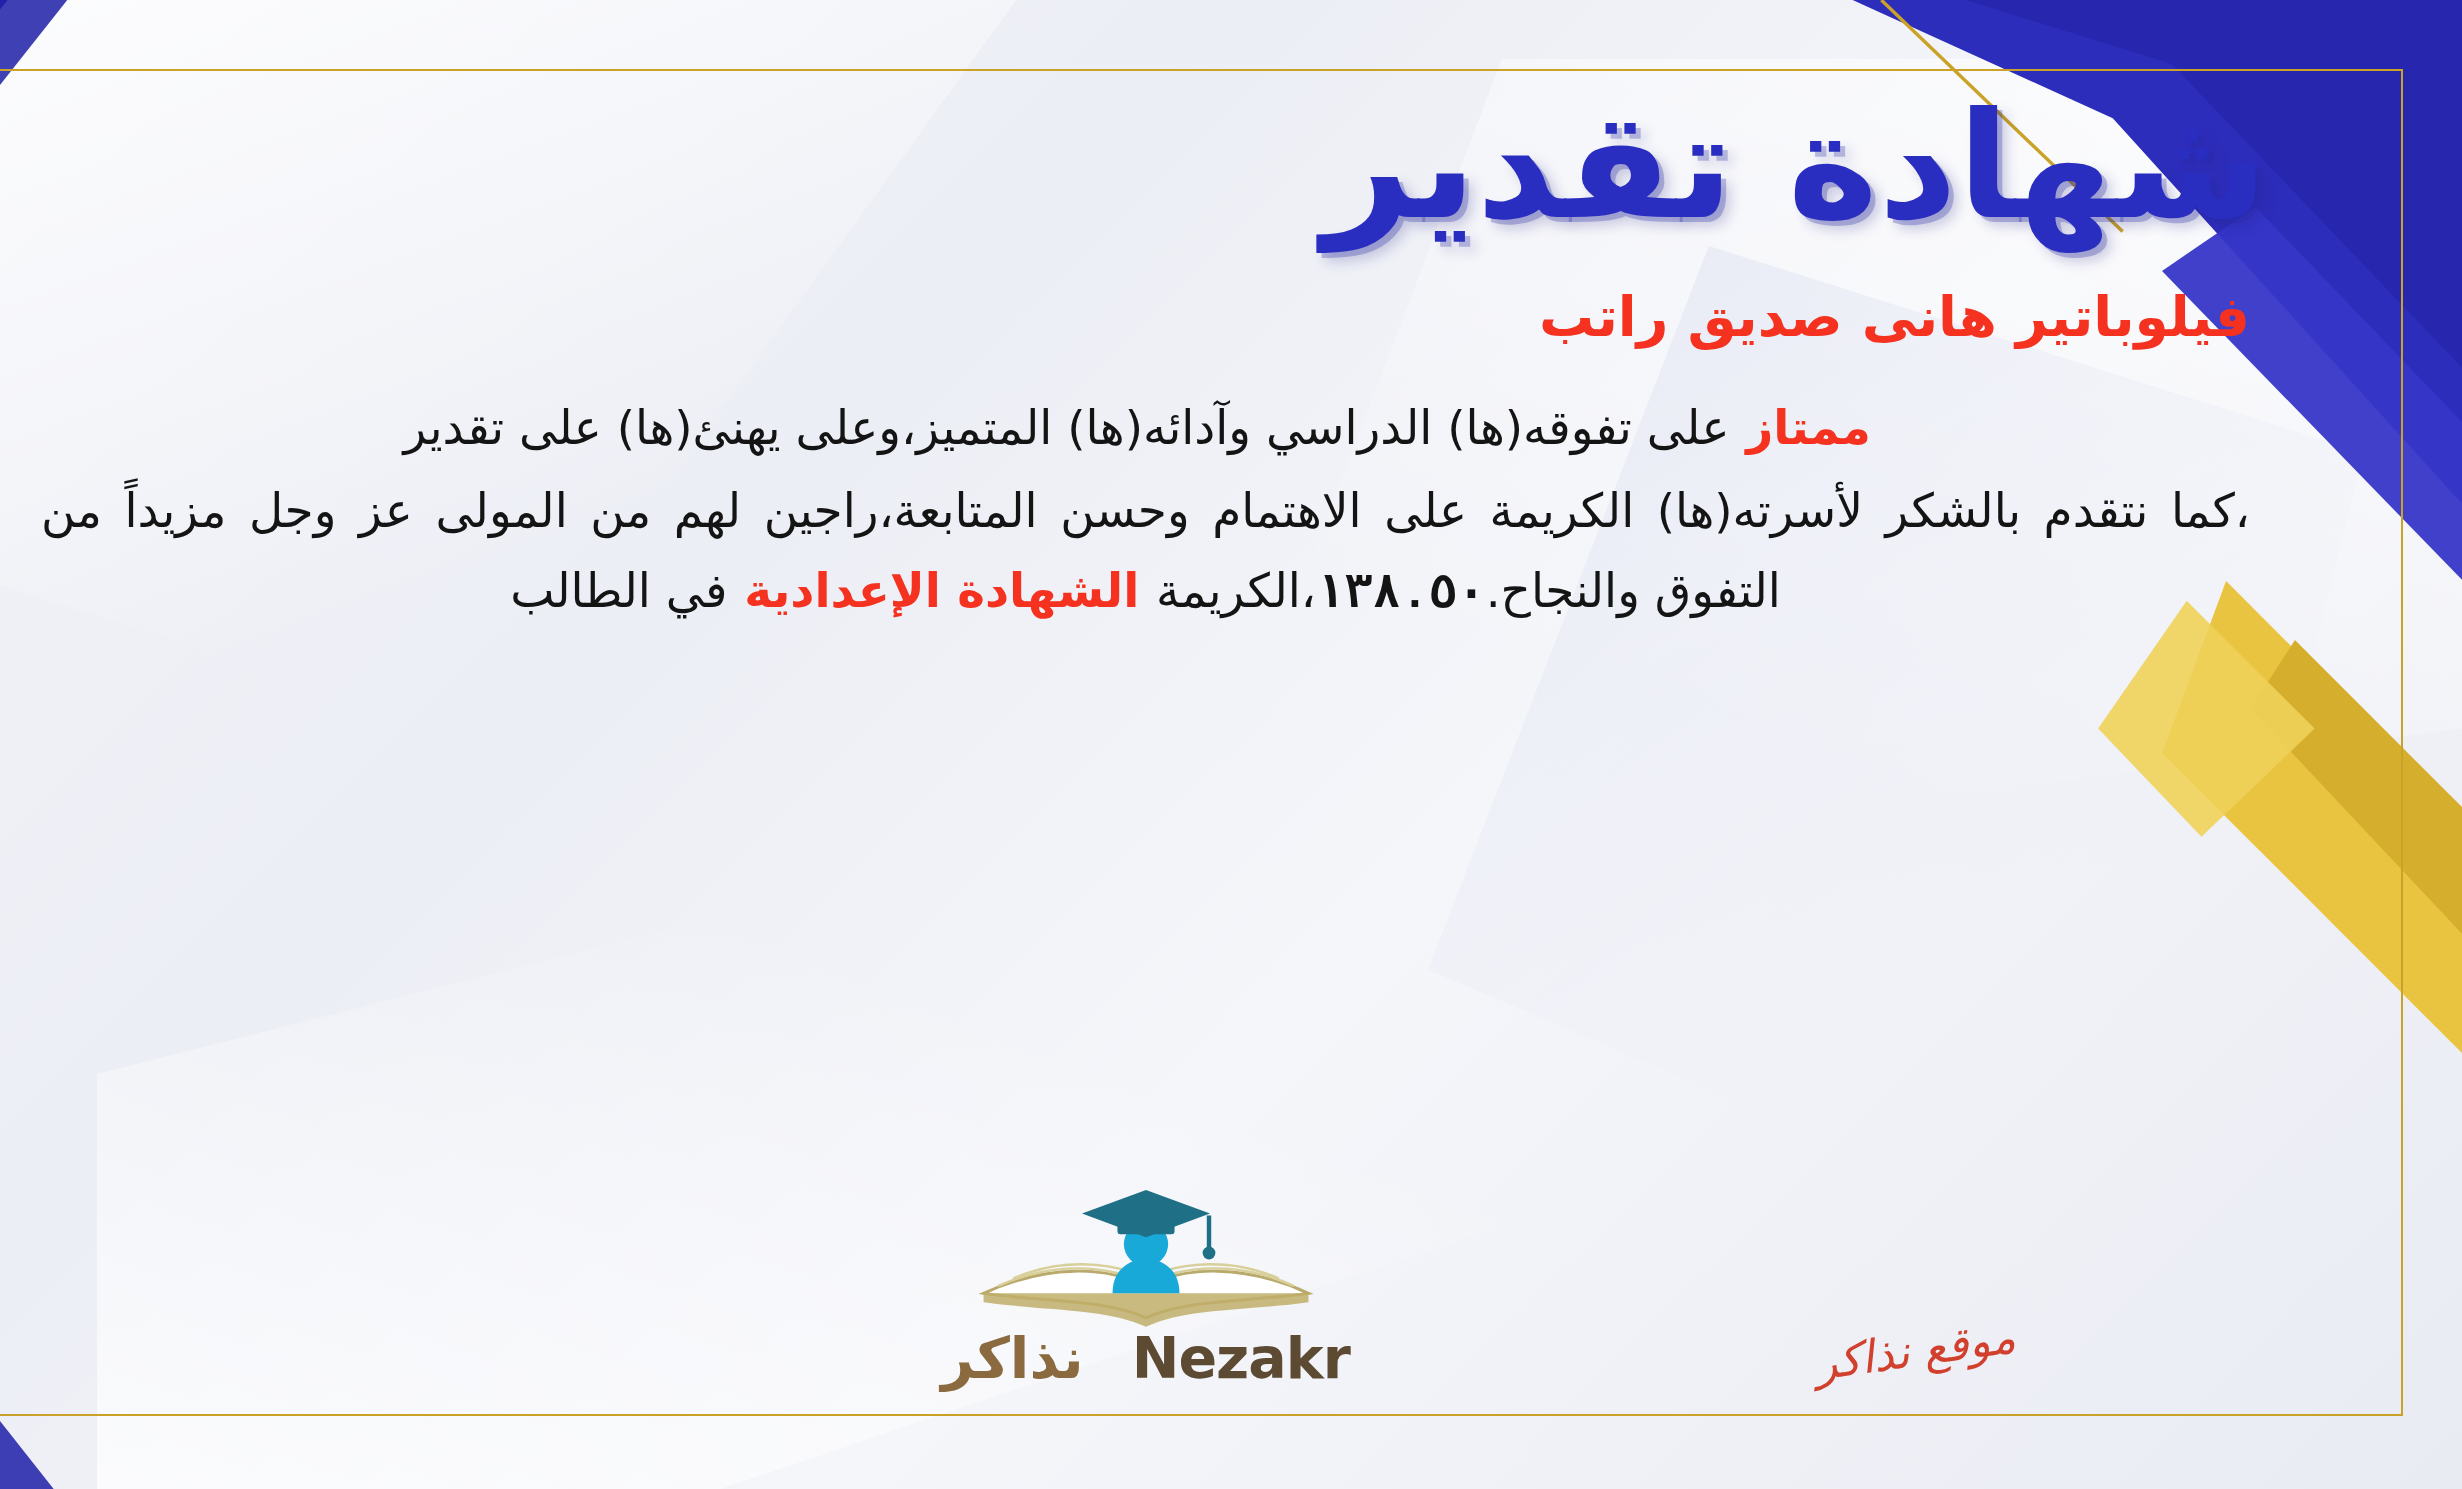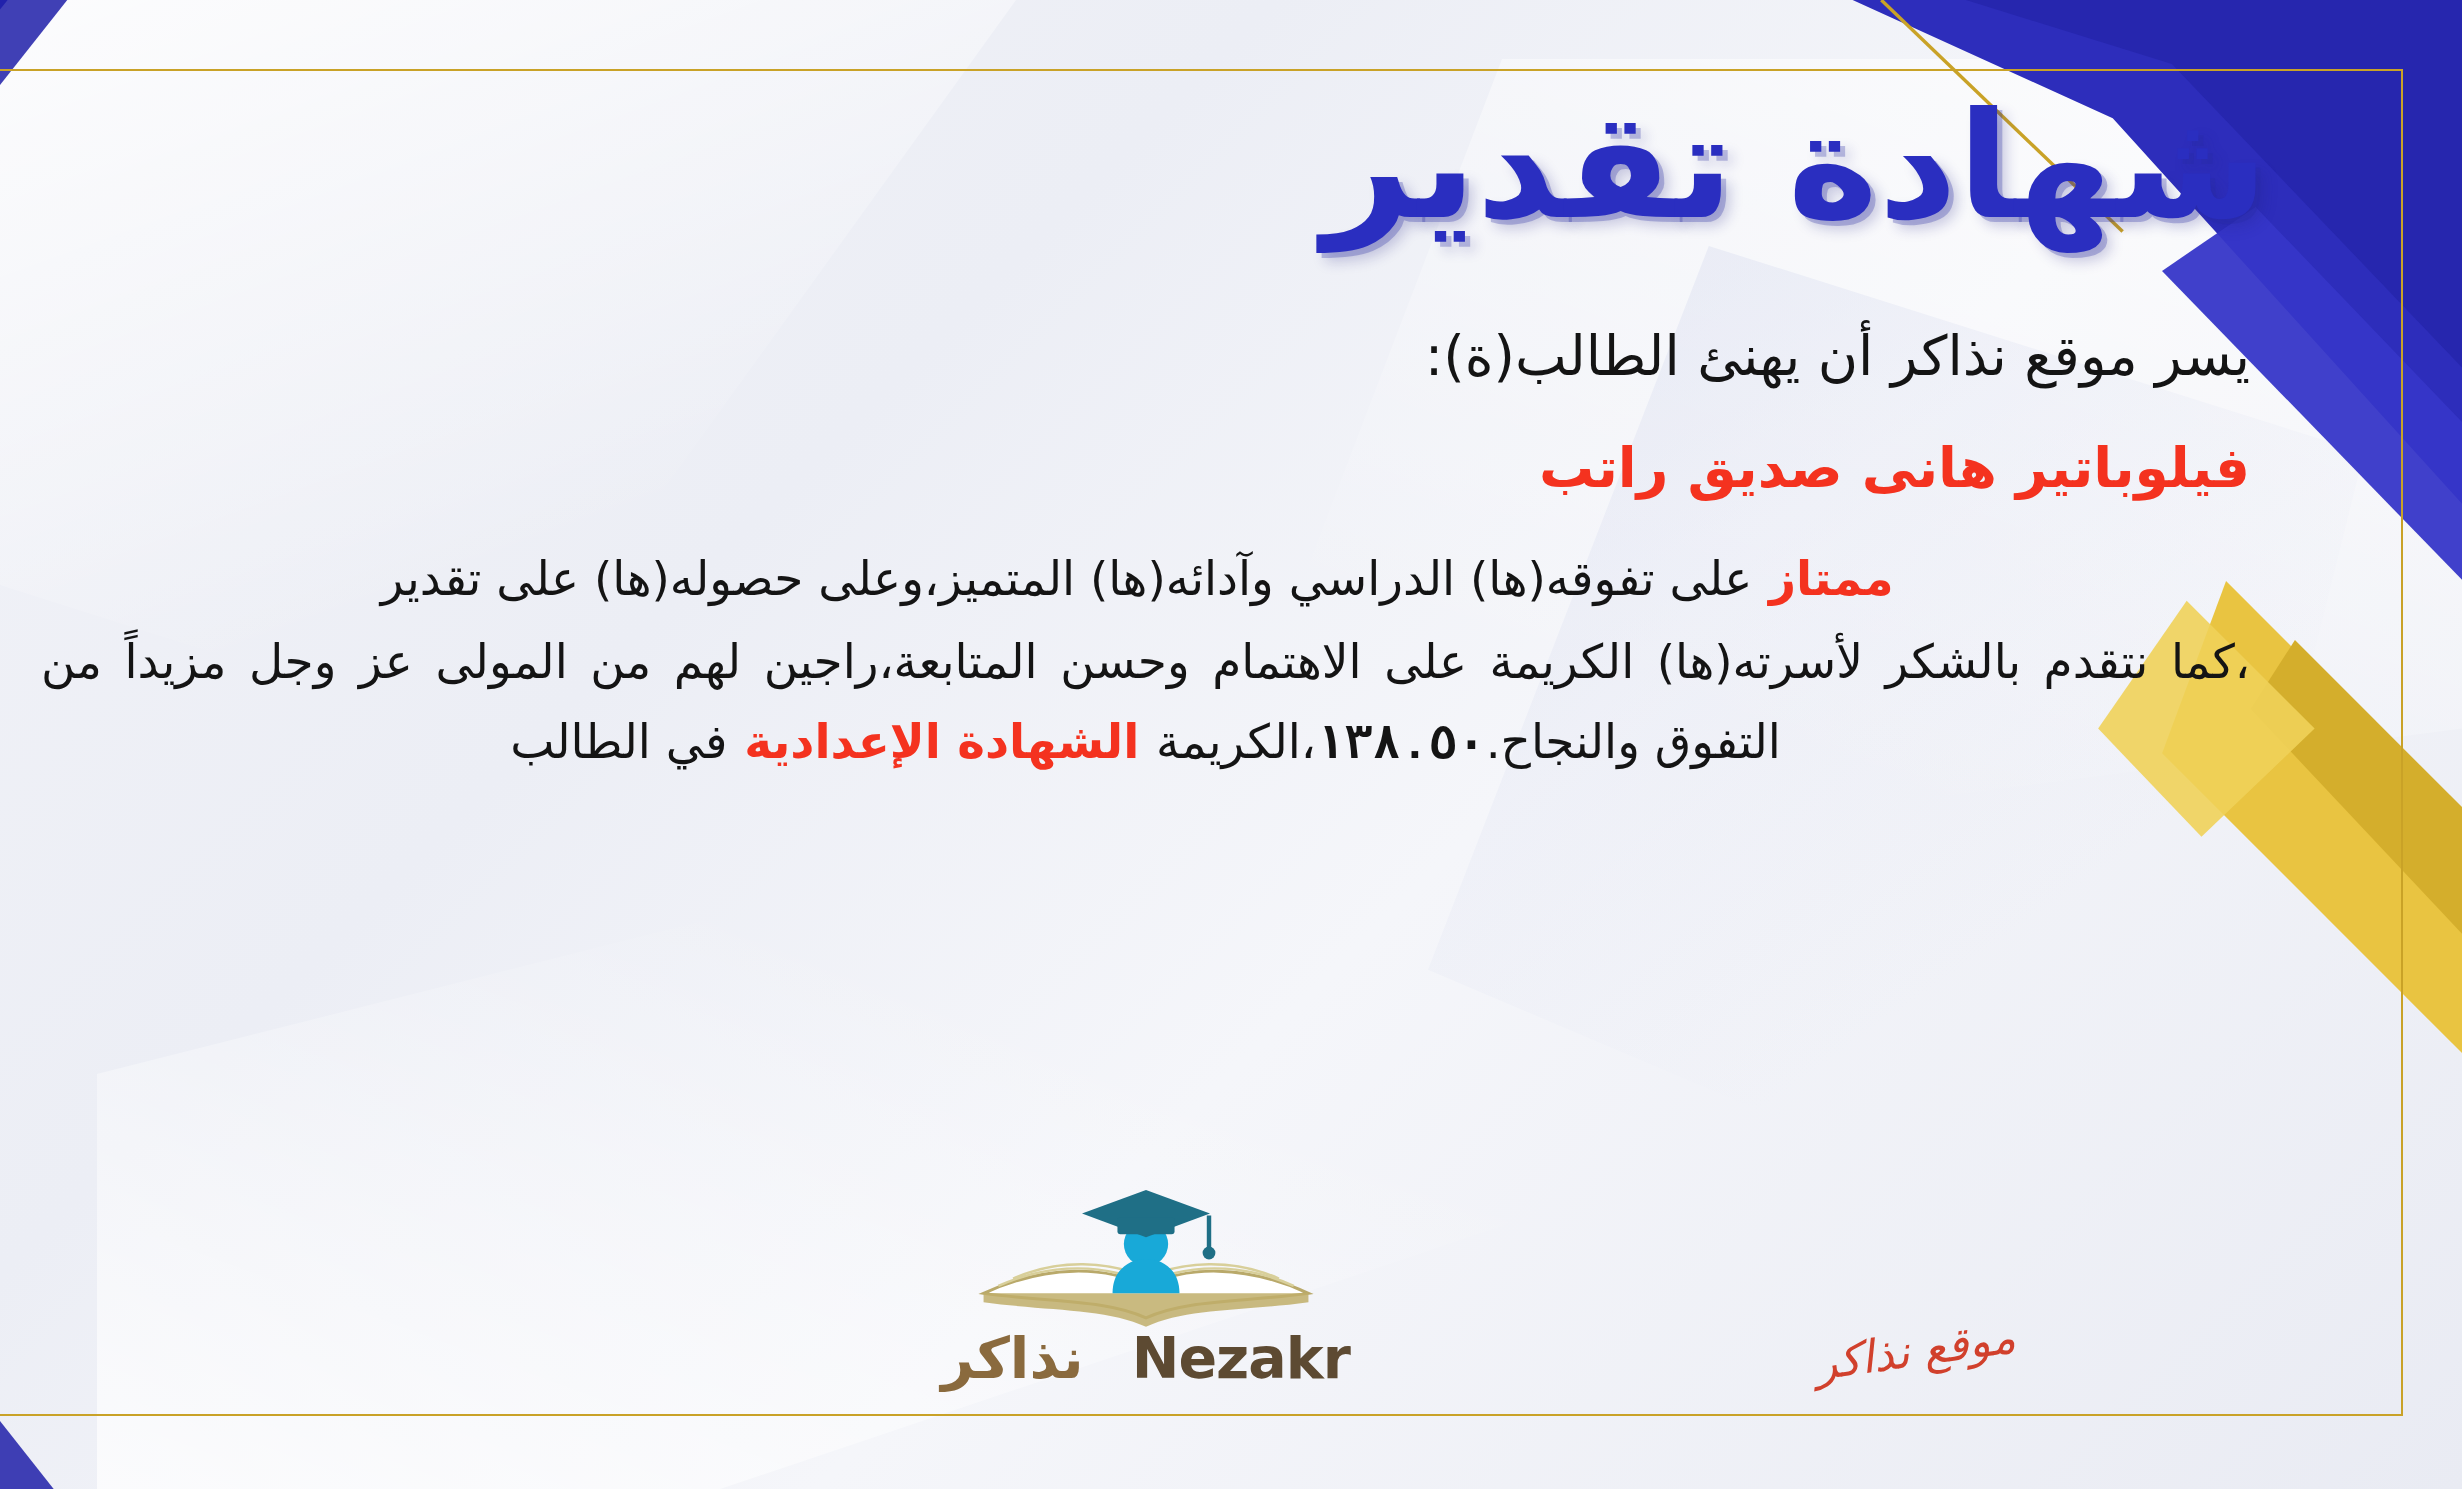--- a/index.html
+++ b/index.html
@@ -252,27 +252,26 @@
     <polygon points="120,900 640,900 300,470 120,650" fill="#1f1fa8" opacity="0.85"></polygon>
     <polygon points="0,600 180,430 0,200" fill="#3a3ad0" opacity="0.9"></polygon>
   </svg>
 
   <div class="inner-border"></div>
 
   <div class="content">
 
     <div class="cert-title">شهادة تقدير</div>
 
-    <div class="salutation">يسر موقع نذاكر أن يهنئ الطالب(ة):</div>
 
     <div class="student-name">فيلوباتير هانى صديق راتب</div>
 
     <div class="body-text">
       <p>
-        <span class="hl">ممتاز</span><span>على تفوقه(ها) الدراسي وآدائه(ها) المتميز،وعلى حصوله(ها) على تقدير</span>
+        <span class="hl">ممتاز</span><span>على تفوقه(ها) الدراسي وآدائه(ها) المتميز،وعلى يهنئ(ها) على تقدير</span>
       </p>
       <p>
         <span>،كما نتقدم بالشكر لأسرته(ها) الكريمة على الاهتمام وحسن المتابعة،راجين لهم من المولى عز وجل مزيداً من التفوق والنجاح.</span><span class="num">١٣٨.٥٠</span><span>،الكريمة</span><span class="hl">الشهادة الإعدادية</span><span>في الطالب</span>
       </p>
     </div>
 
     <div class="footer">
 
       <div class="signature-block">
         <div class="signature-mark">موقع نذاكر</div>

